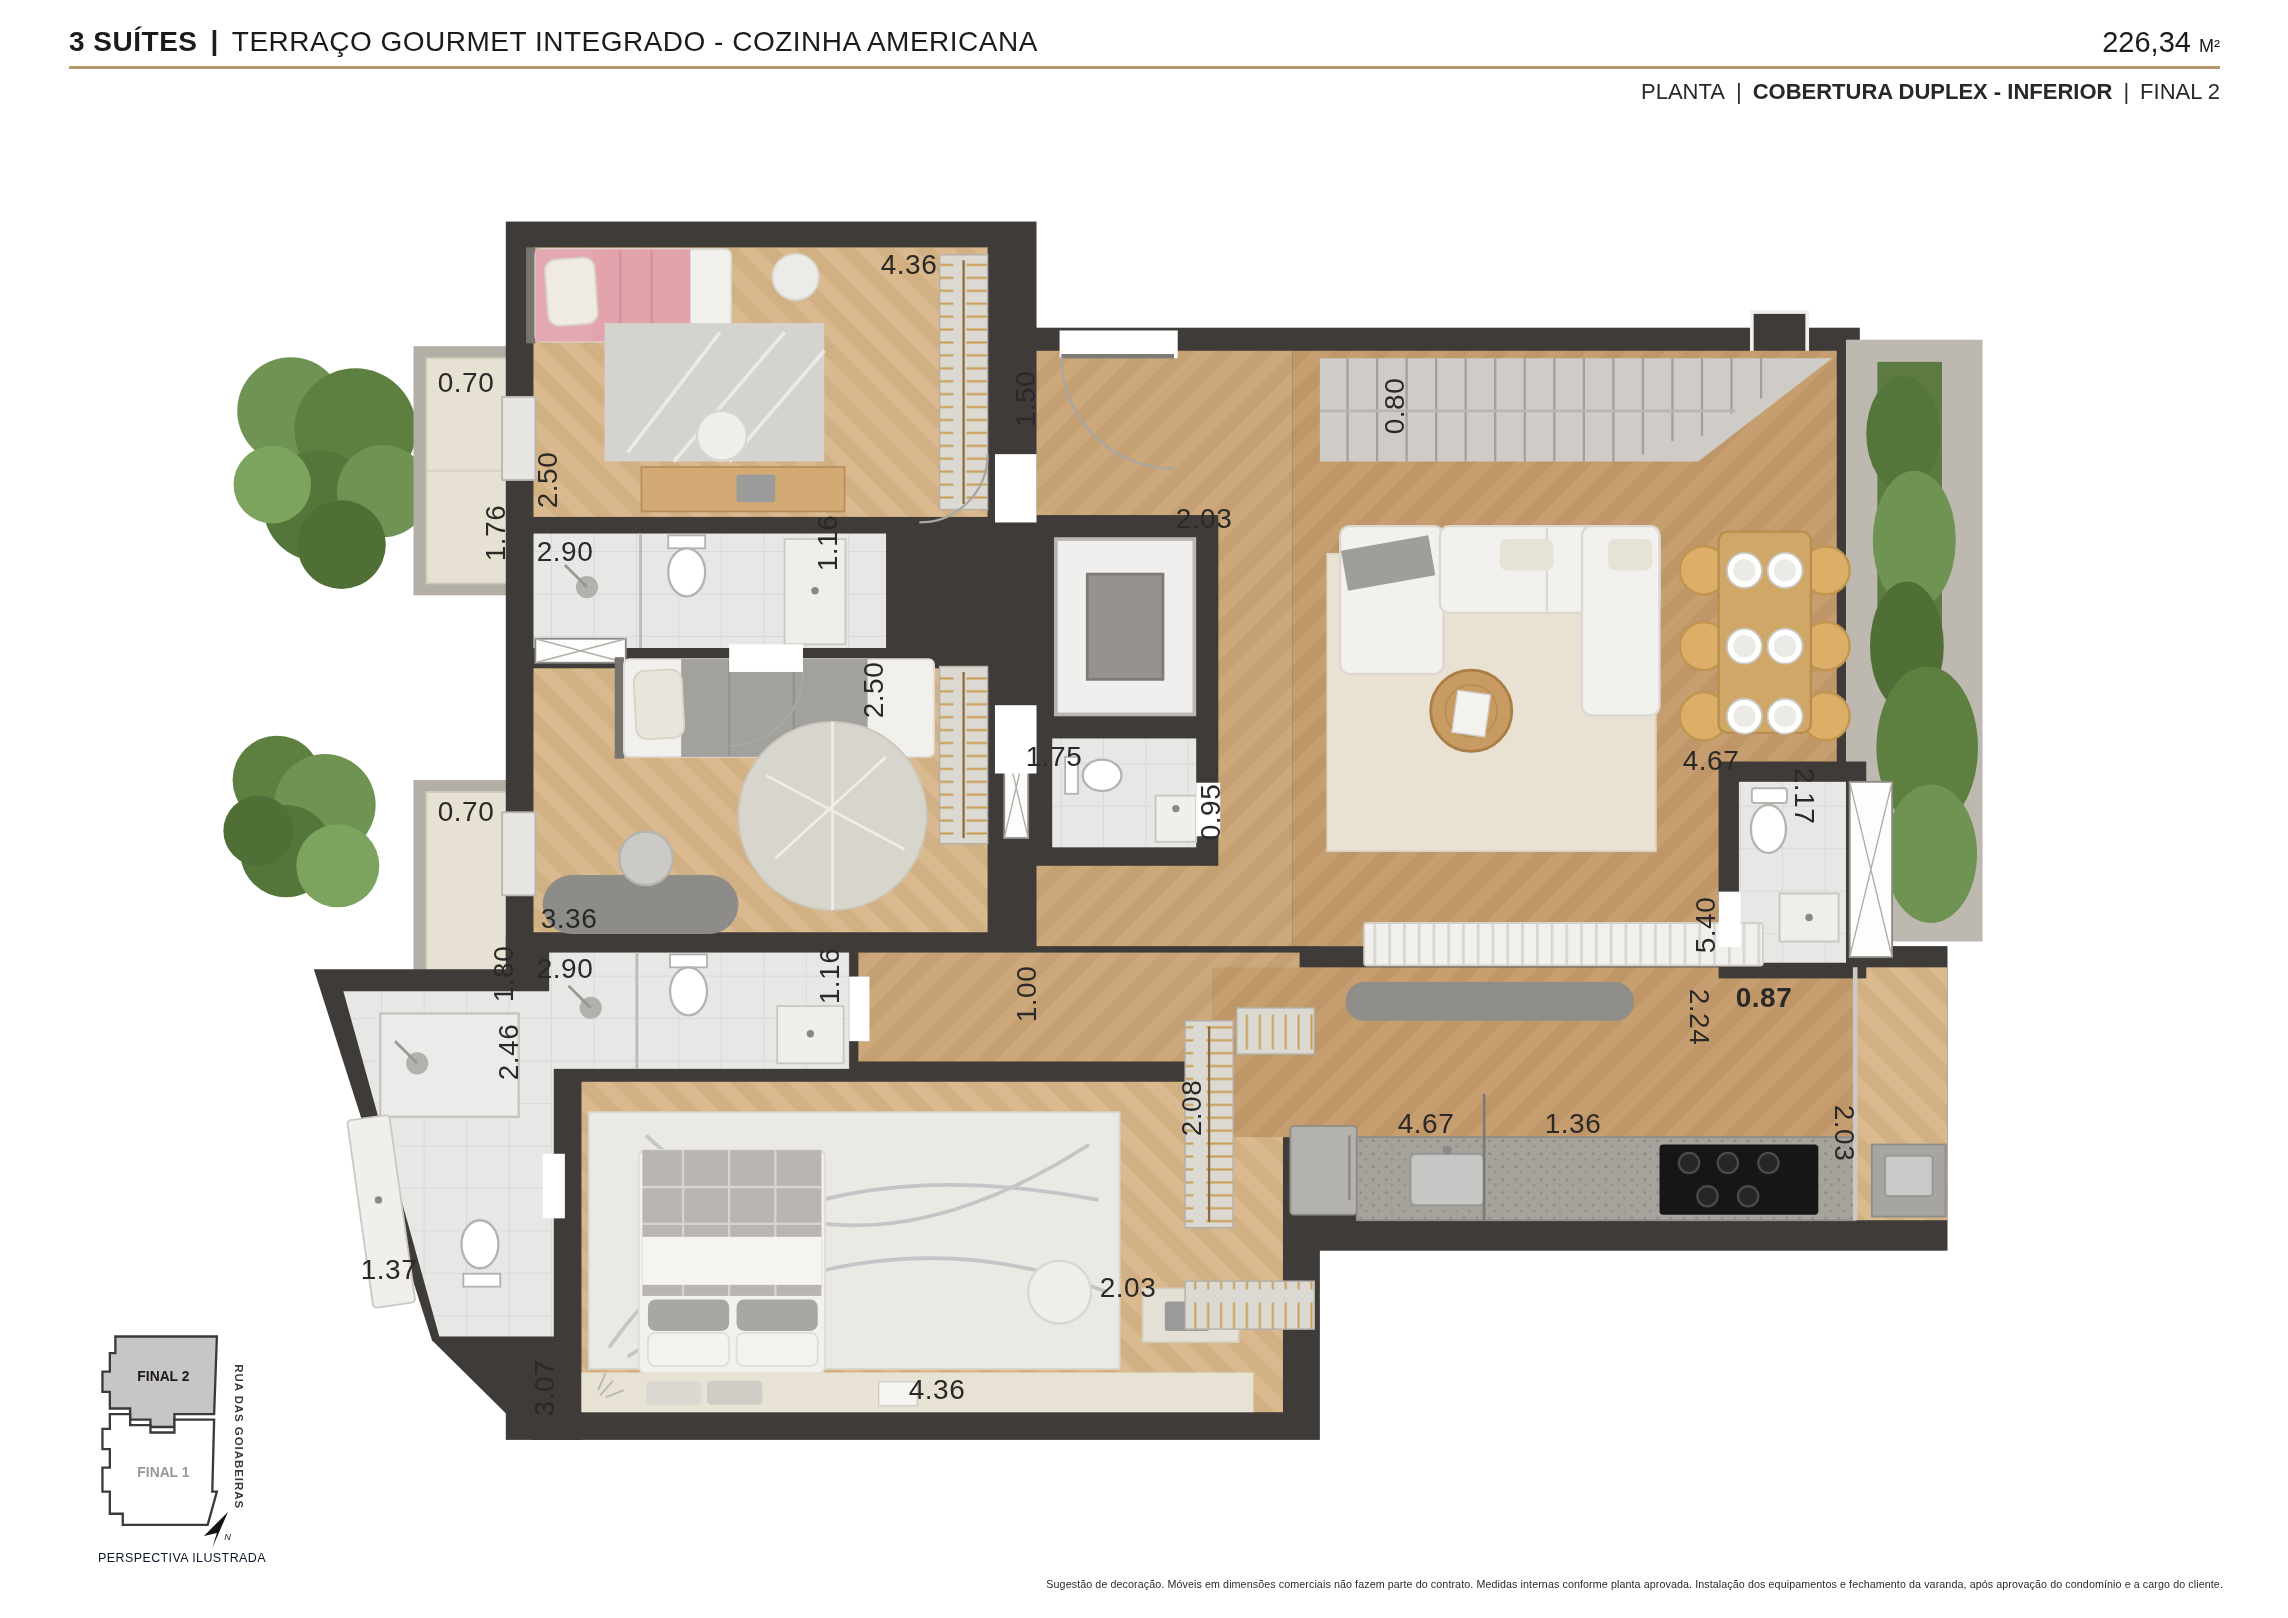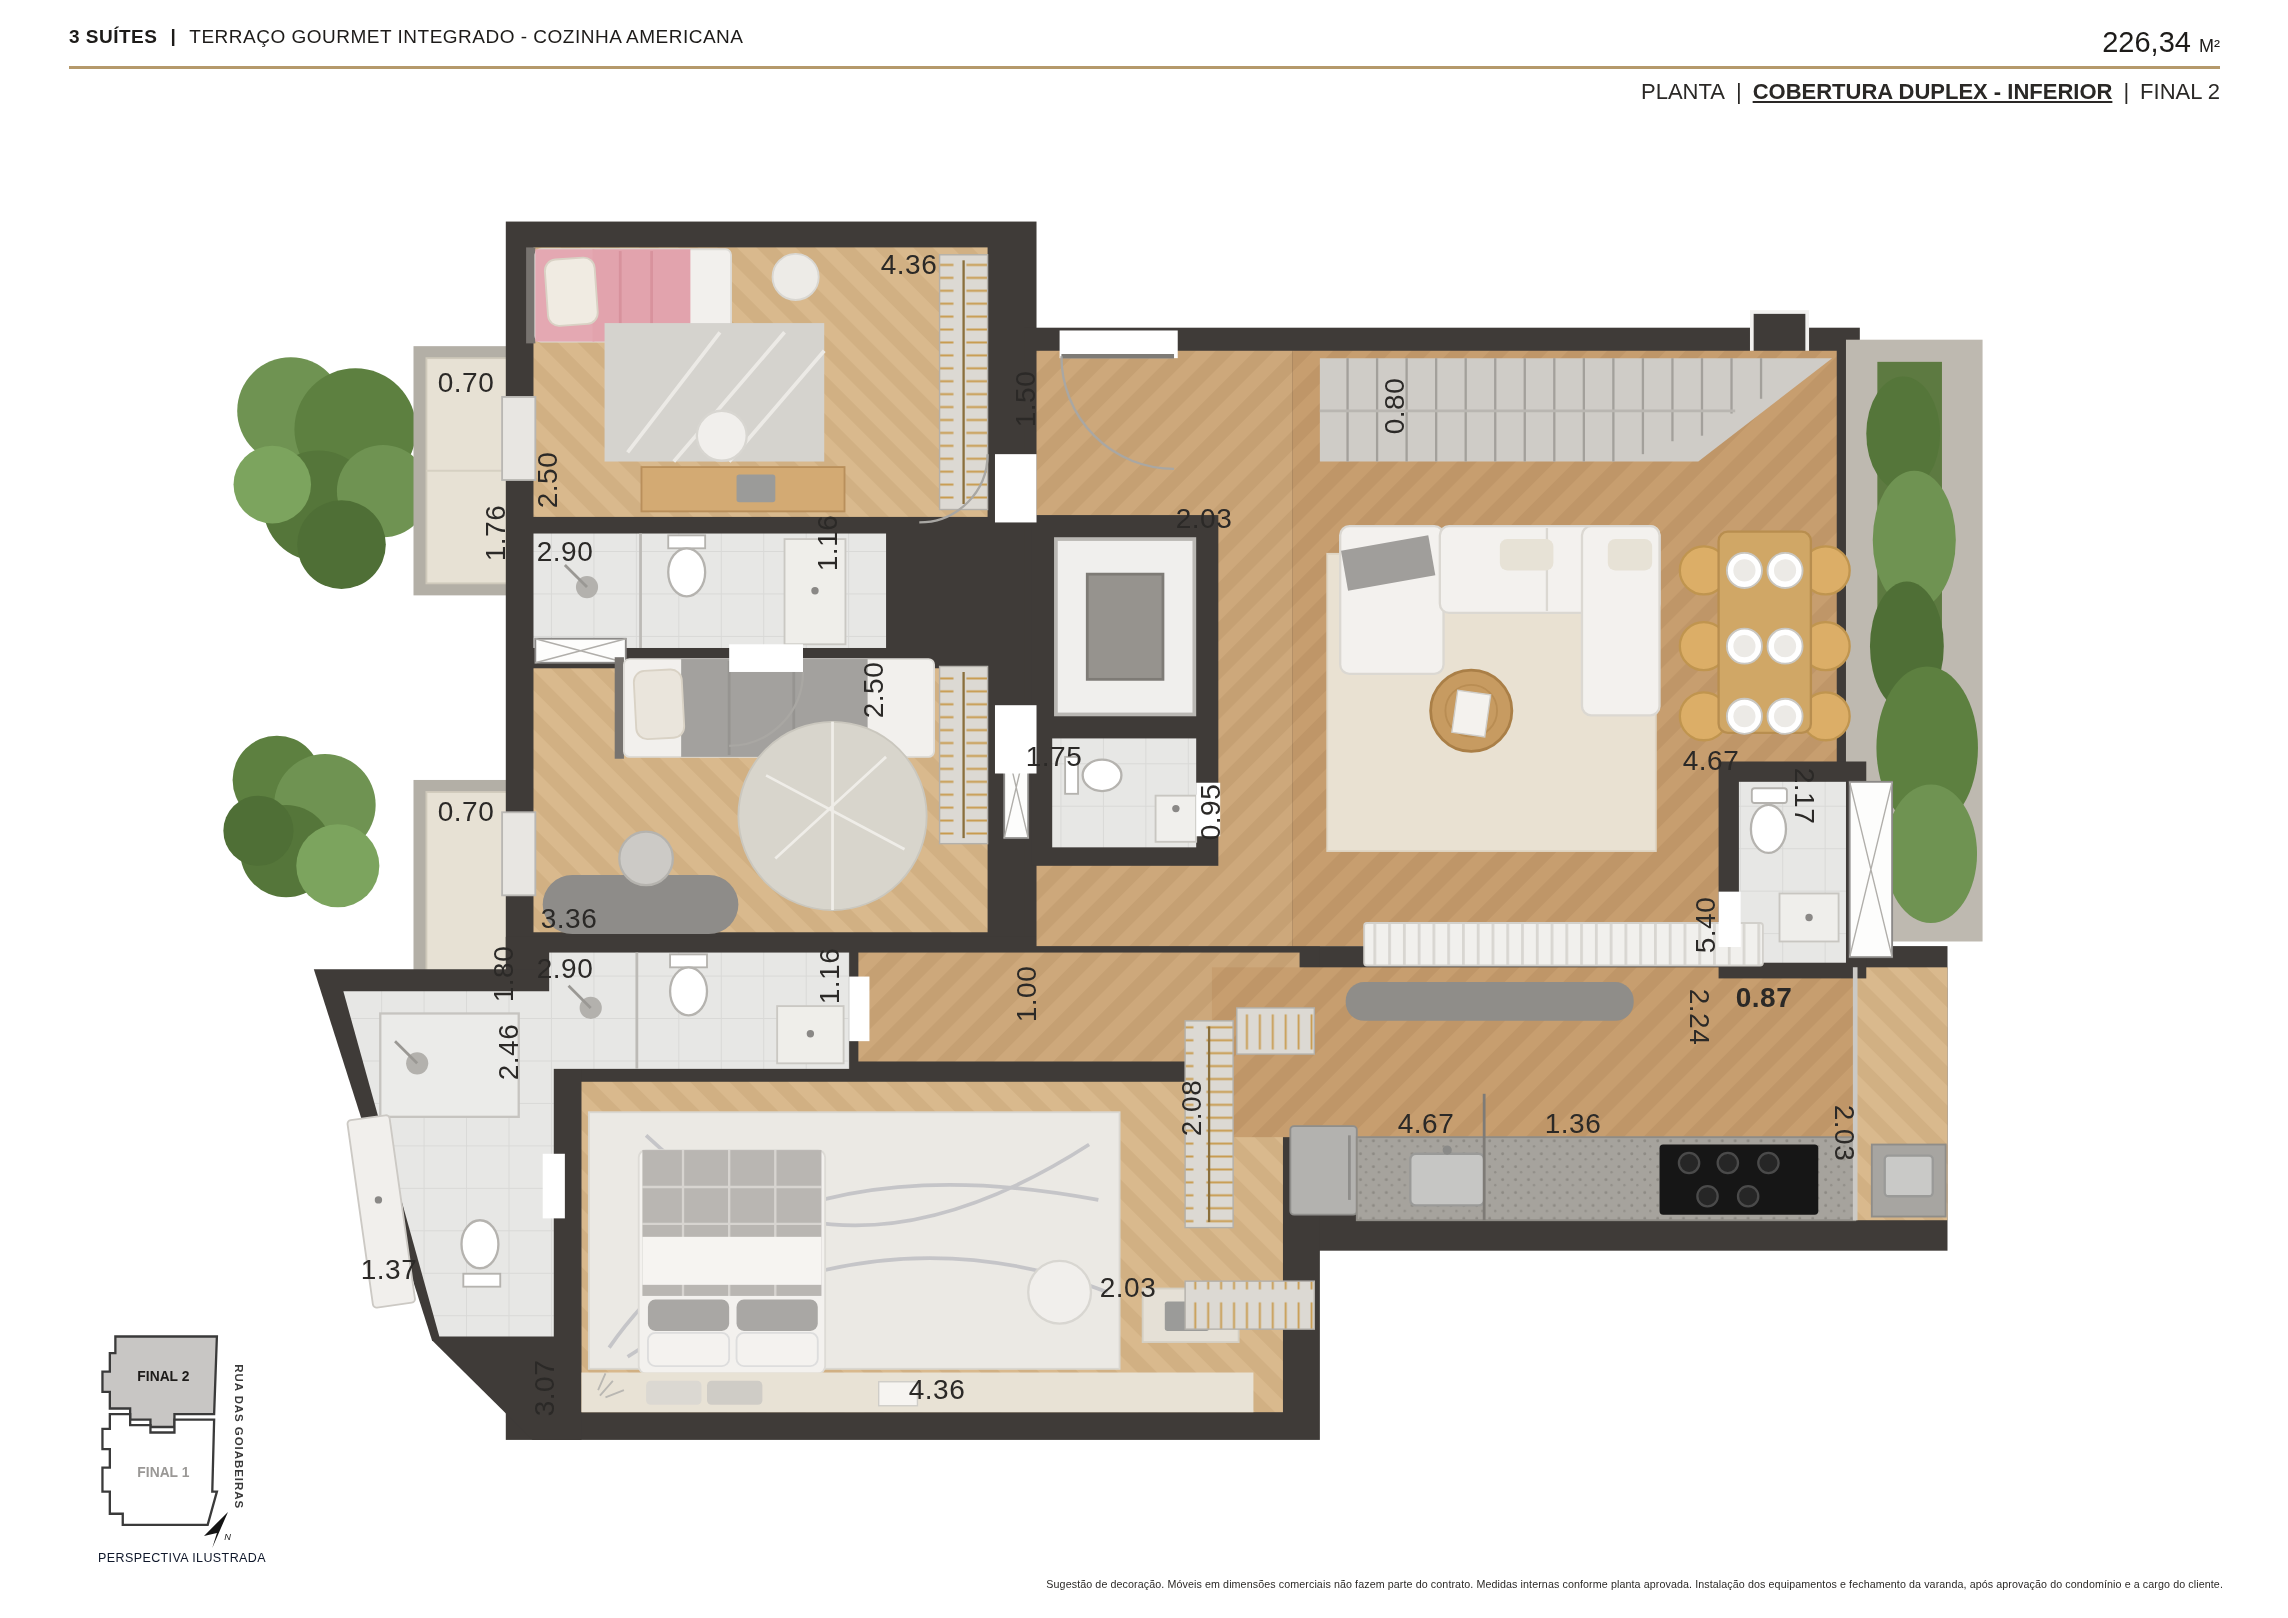--- a/index.html
+++ b/index.html
@@ -1,28 +1,28 @@
 <!DOCTYPE html>
 <html style="font-size:14.8px"><head>
 <meta charset="utf-8">
 <style>
   html,body{margin:0;padding:0;background:#ffffff;}
   body{width:2289px;height:1619px;position:relative;font-family:"Liberation Sans",sans-serif;overflow:hidden;}
 
   
   .header{position:absolute;left:69px;right:69px;top:26px;height:41px;}
-  .header .left{position:absolute;left:0;top:0;font-size:19px;color:#1d1b19;letter-spacing:0.5px;white-space:nowrap;}
+  .header .left{position:absolute;left:0;top:0;font-size:28px;color:#1d1b19;letter-spacing:0.5px;white-space:nowrap;}
   .header .left b{font-weight:700;}
   .header .left .sep{font-weight:700;margin:0 13px;position:relative;top:-0.9px;}
   .header .right{position:absolute;right:0;top:0;font-size:29px;color:#1d1b19;white-space:nowrap;}
   .header .right b{font-weight:400;}
   .header .right .unit{font-size:18px;font-weight:400;}
   .rule{position:absolute;left:69px;right:69px;top:66px;height:2.8px;background:#b5996b;}
   .subheader{position:absolute;right:69px;top:79px;font-size:22px;color:#2a2826;white-space:nowrap;}
-  .subheader b{font-weight:700;text-decoration:underline;}
+  .subheader b{font-weight:700;}
   .subheader .sep{color:#2a2826;margin:0 11px;font-weight:300;}
 
   
   #plan-svg{position:absolute;left:0;top:0;width:2289px;height:1619px;}
 
   
   #dim-layer{position:absolute;left:0;top:0;width:2289px;height:1619px;pointer-events:none;}
   .dim{position:absolute;font-size:28px;color:#2b2927;letter-spacing:0.5px;white-space:nowrap;}
 
   

